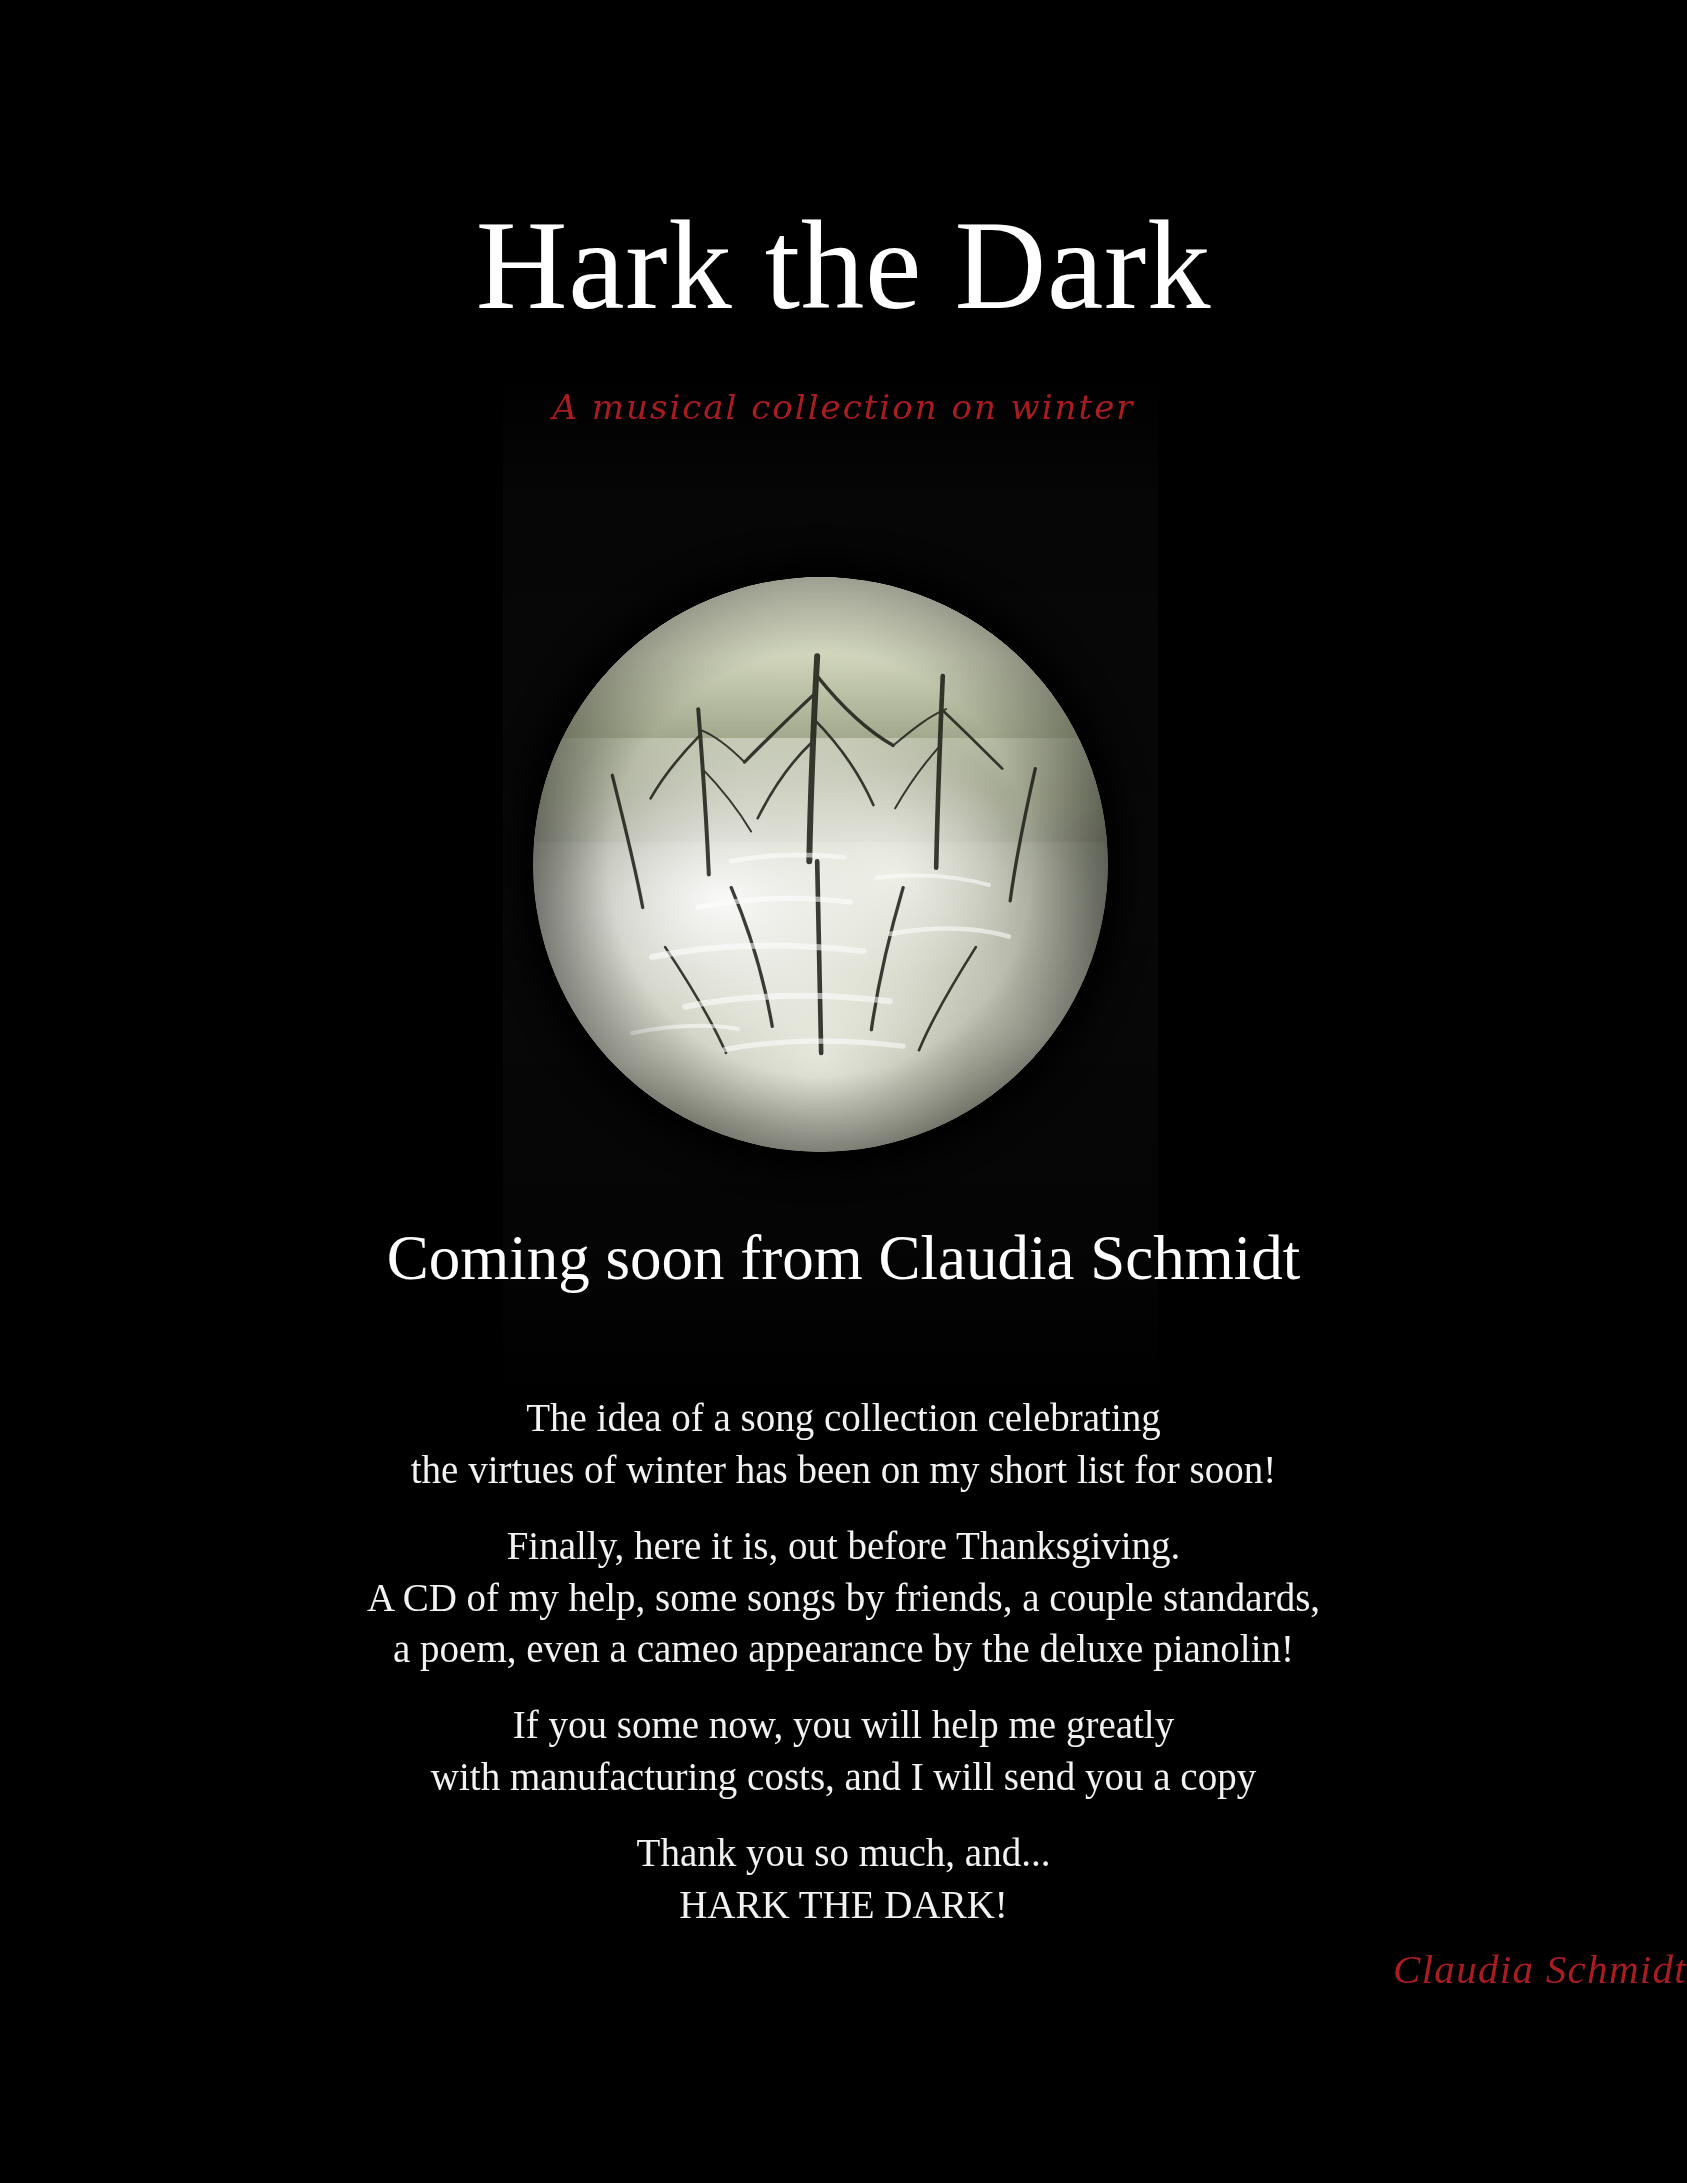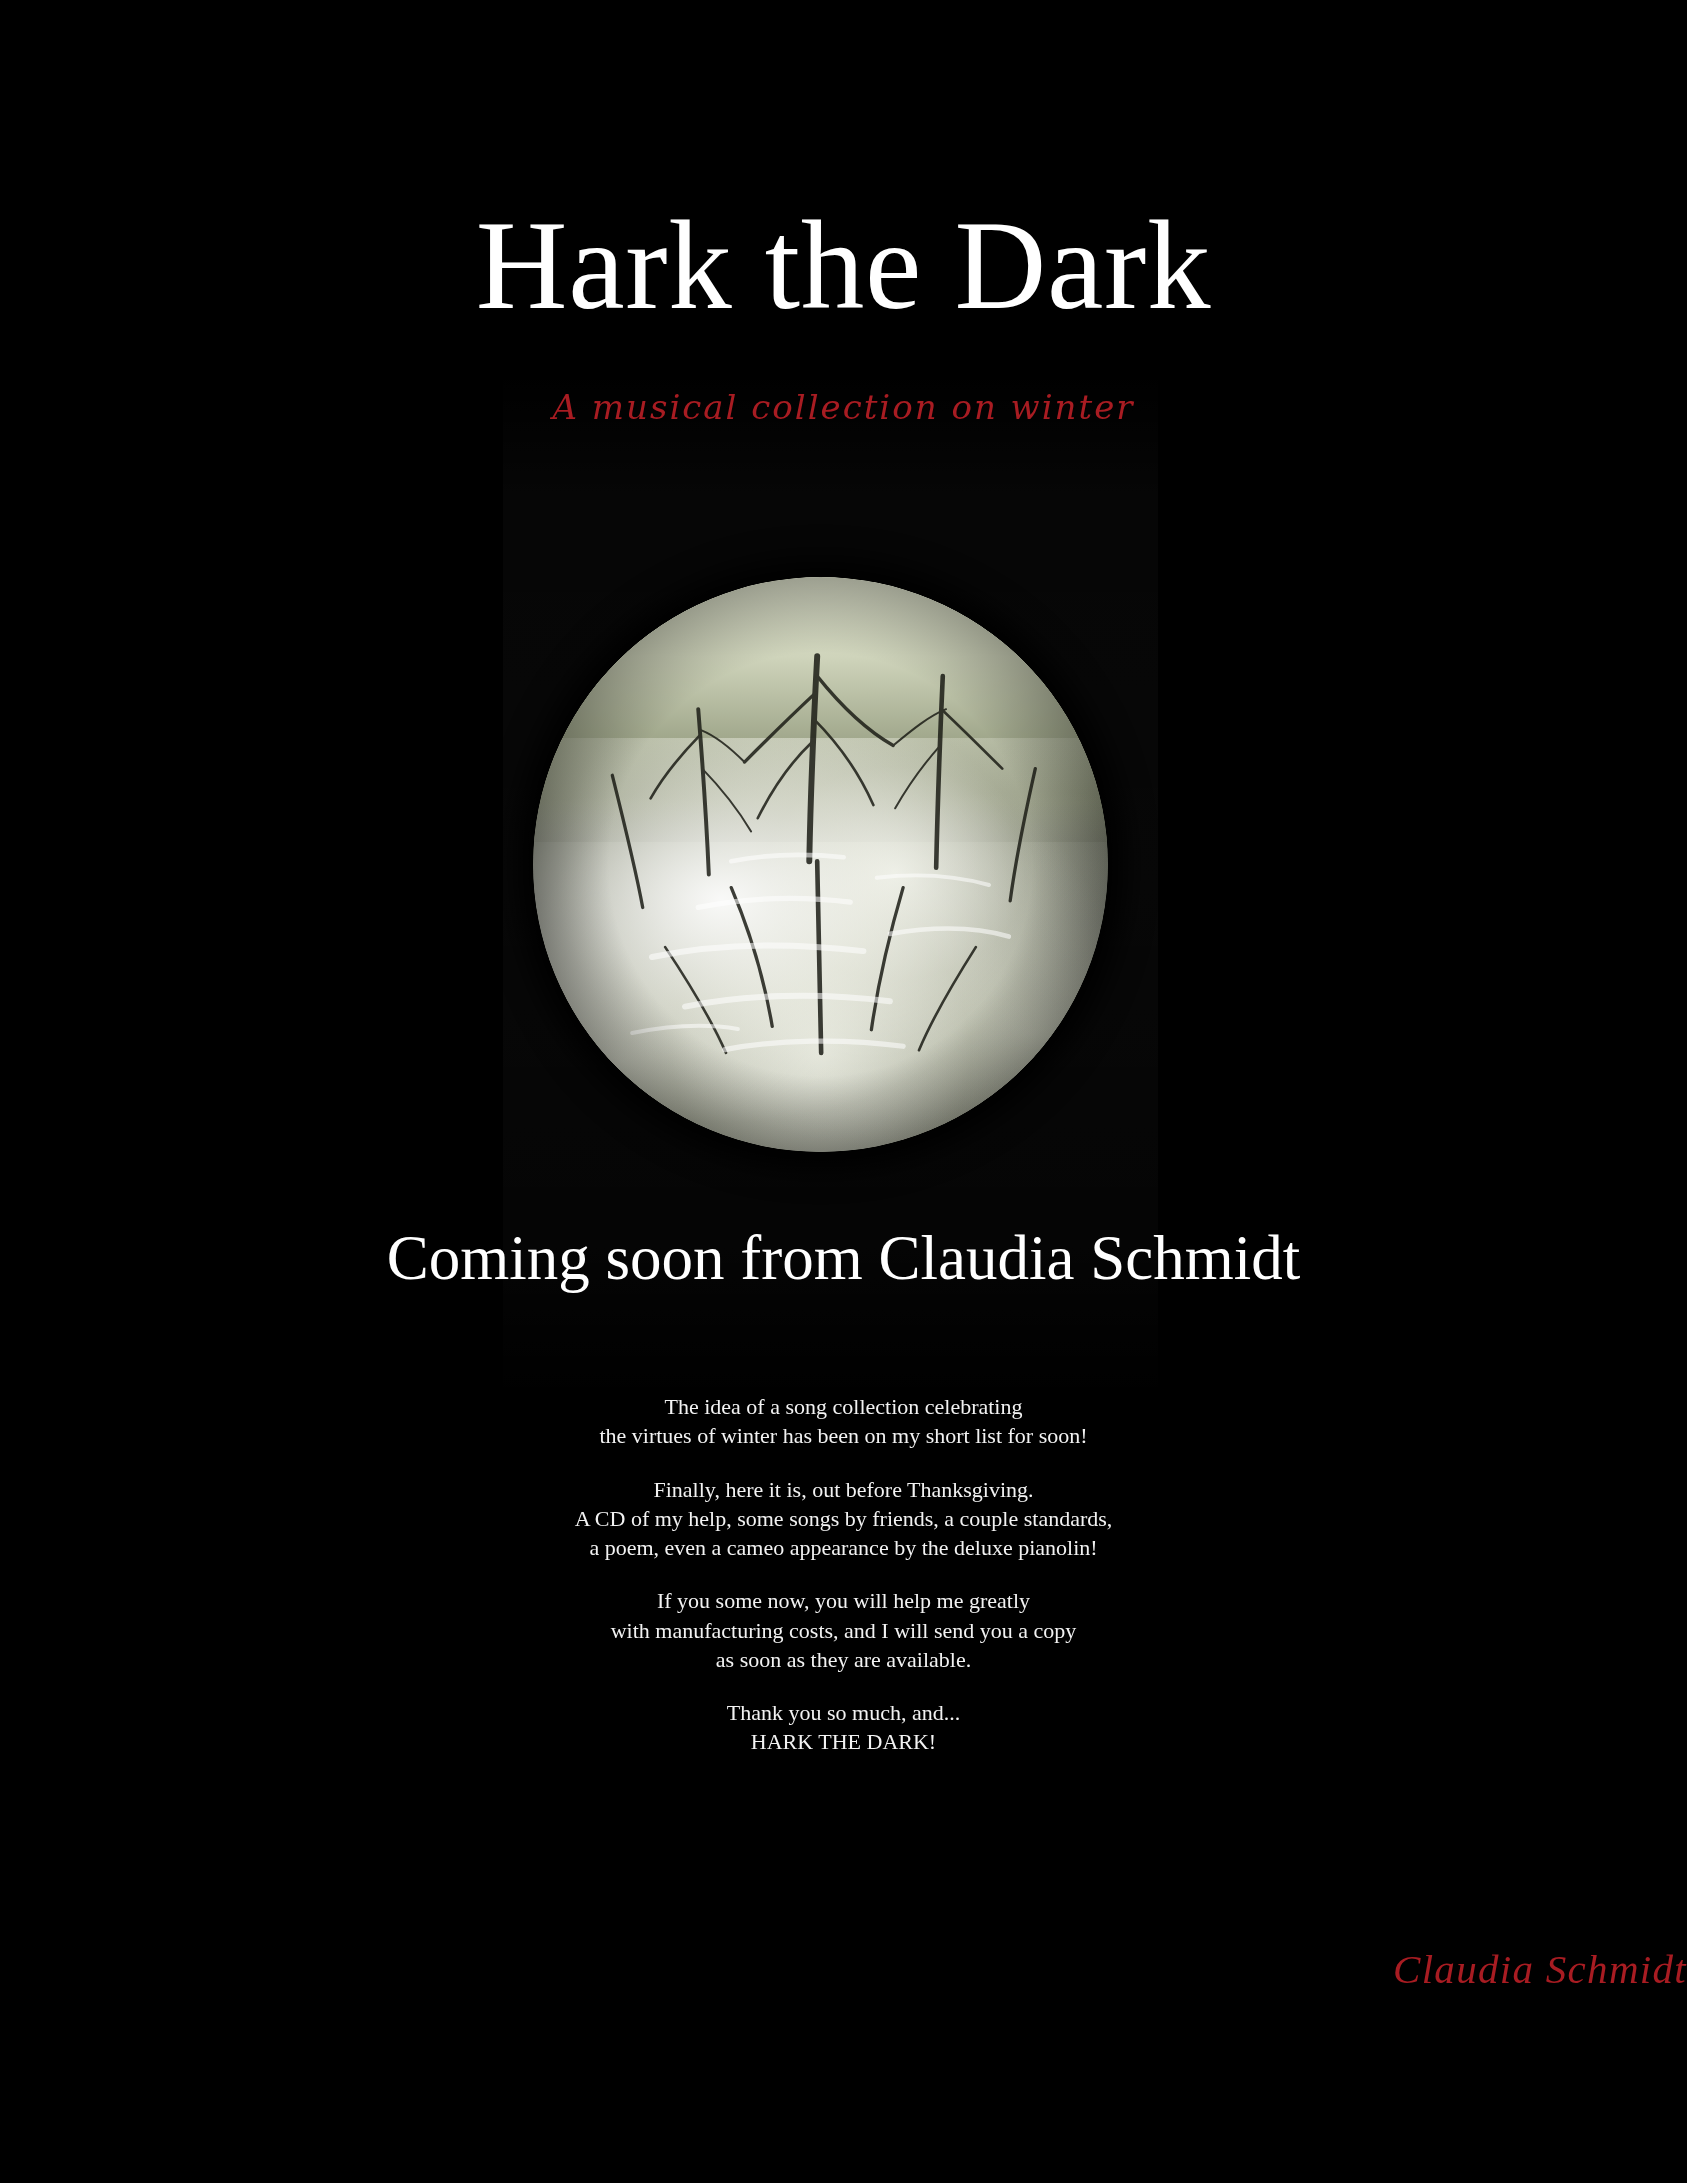--- a/index.html
+++ b/index.html
@@ -133,21 +133,21 @@
     line-height: 1;
   }
 
   .body-copy {
     position: absolute;
     top: 1392px;
     left: 0;
     width: 100%;
     text-align: center;
     font-family: "Liberation Serif", serif;
-    font-size: 22px;
+    font-size: 39px;
     line-height: 1.33;
     color: #f2f2f2;
   }
   .body-copy p {
     margin: 0 0 24px 0;
   }
   .body-copy p:last-child { margin-bottom: 0; }
   .body-copy .line { display: block; }
 
   .signature {
@@ -224,21 +224,20 @@
       <span class="line">the virtues of winter has been on my short list for soon!</span>
     </p>
     <p>
       <span class="line">Finally, here it is, out before Thanksgiving.</span>
       <span class="line">A CD of my help, some songs by friends, a couple standards,</span>
       <span class="line">a poem, even a cameo appearance by the deluxe pianolin!</span>
     </p>
     <p>
       <span class="line">If you some now, you will help me greatly</span>
       <span class="line">with manufacturing costs, and I will send you a copy</span>
-      <span class="line">as soon as they are available.</span>
     </p>
     <p>
       <span class="line">Thank you so much, and...</span>
       <span class="line">HARK THE DARK!</span>
     </p>
   </div>
 
   <div class="signature">Claudia Schmidt</div>
 
 </div>

